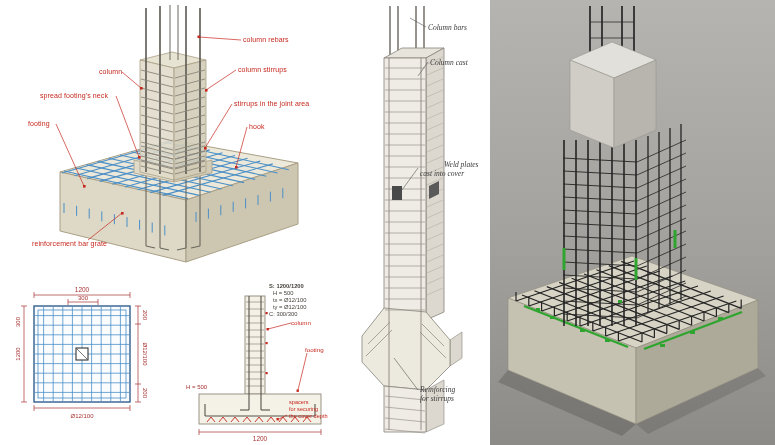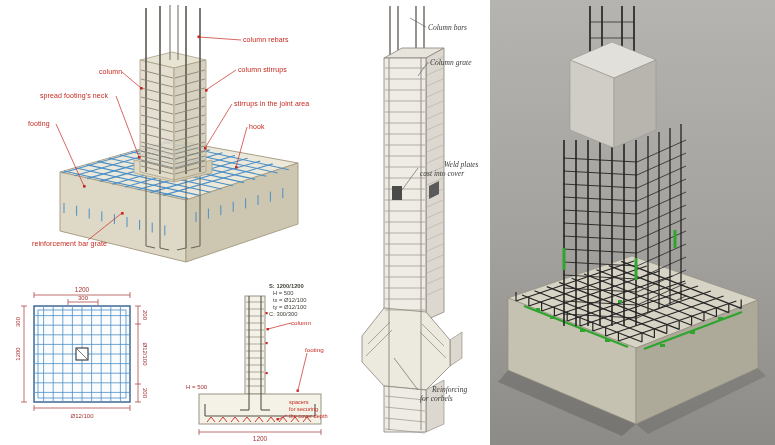--- a/index.html
+++ b/index.html
@@ -389,25 +389,25 @@
     </g>
     <g stroke="#555555" stroke-width="0.6">
       <line x1="94" y1="27" x2="78" y2="18"></line>
       <line x1="96" y1="62" x2="86" y2="76"></line>
       <line x1="86" y1="168" x2="70" y2="190"></line>
       <line x1="86" y1="390" x2="62" y2="358"></line>
     </g>
   </svg>
 
   <div class="lbl-sk" style="left:428px;top:24px">Column bars</div>
-  <div class="lbl-sk" style="left:430px;top:59px">Column grate</div>
+  <div class="lbl-sk" style="left:430px;top:59px">Column cast</div>
   <div class="lbl-sk" style="left:444px;top:161px">Weld plates</div>
   <div class="lbl-sk" style="left:420px;top:170px">cast into cover</div>
-  <div class="lbl-sk" style="left:432px;top:386px">Reinforcing</div>
-  <div class="lbl-sk" style="left:420px;top:395px">for corbels</div>
+  <div class="lbl-sk" style="left:420px;top:386px">Reinforcing</div>
+  <div class="lbl-sk" style="left:420px;top:395px">for stirrups</div>
 
   <svg style="left:490px;top:0" width="285" height="445" viewBox="0 0 285 445">
     <defs>
       <linearGradient id="bgg" x1="0" y1="0" x2="0" y2="1">
         <stop offset="0" stop-color="#b6b4b0"></stop>
           <stop offset="0.55" stop-color="#a3a19d"></stop>
           <stop offset="1" stop-color="#8d8b87"></stop>
       </linearGradient>
     </defs>
     <rect x="0" y="0" width="285" height="445" fill="url(#bgg)"></rect>

